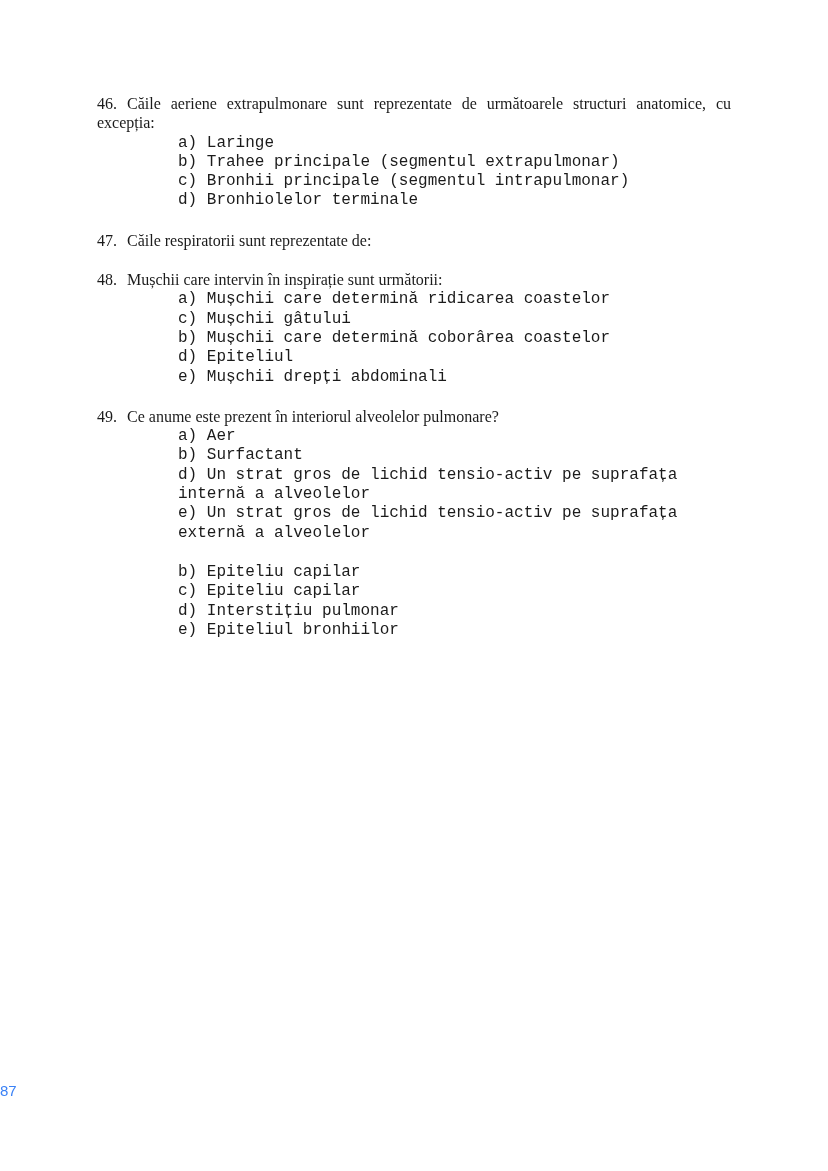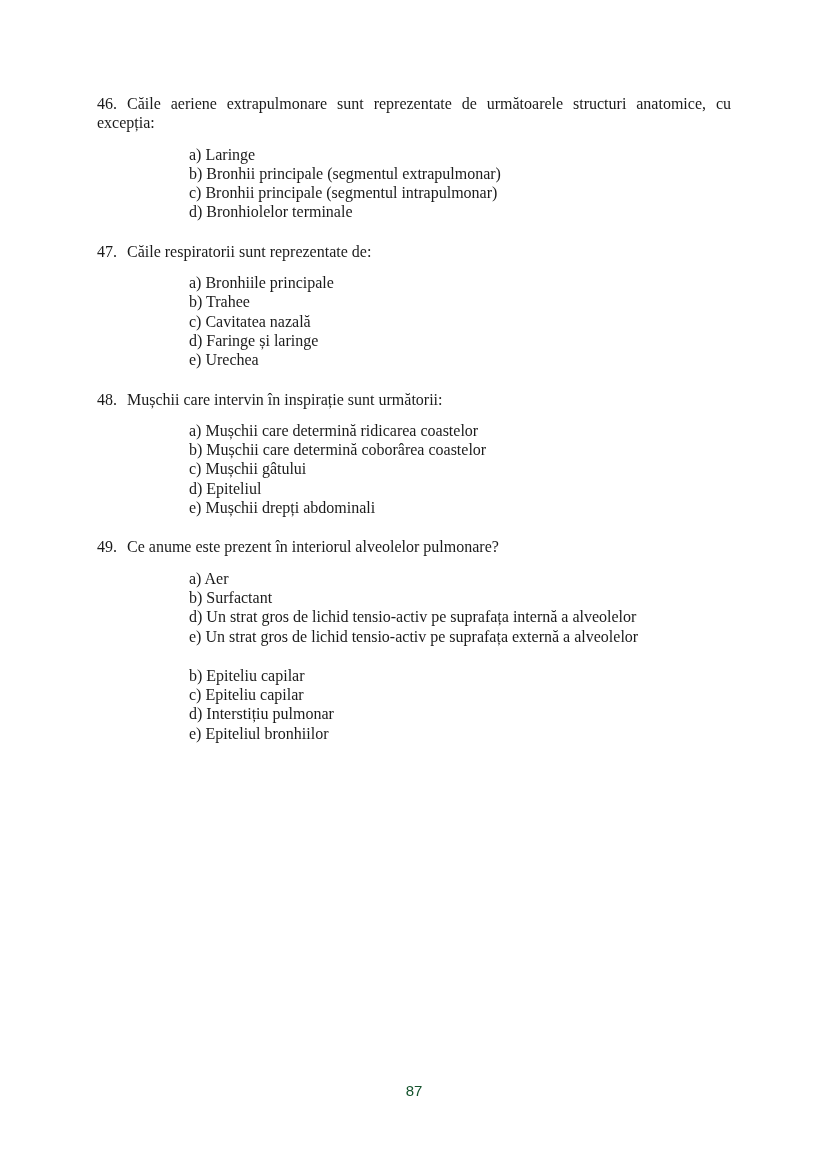--- a/index.html
+++ b/index.html
@@ -28,70 +28,63 @@
     margin: 0 0 20px 0;
   }
   .q-text {
     margin: 0;
     text-align: justify;
   }
   .q-num {
     margin-right: 10px;
   }
   .options {
-    margin: 12px;
+    margin: 1px;
+    font-family: Liberation Mono, monospace;
   }
   .option {
     margin: 0 0 0 80px;
     text-align: left;
   }
   .footer {
     position: absolute;
     top: 1082px;
     left: 0;
     width: 828px;
-    text-align: center;
     font-family: "Liberation Sans", "DejaVu Sans", sans-serif;
     font-size: 15px;
-    color: #14532d;
+    color: #3b82f6;
   }
 </style>
 </head>
 <body>
 
 <div class="page">
   <div class="content">
 
     <section class="question">
       <p class="q-text"><span class="q-num">46.</span><span>Căile aeriene extrapulmonare sunt reprezentate de următoarele structuri anatomice, cu excepția:</span></p>
       <div class="options">
         <p class="option">a) Laringe</p>
-        <p class="option">b) Bronhii principale (segmentul extrapulmonar)</p>
+        <p class="option">b) Trahee principale (segmentul extrapulmonar)</p>
         <p class="option">c) Bronhii principale (segmentul intrapulmonar)</p>
         <p class="option">d) Bronhiolelor terminale</p>
       </div>
     </section>
 
     <section class="question">
       <p class="q-text"><span class="q-num">47.</span><span>Căile respiratorii sunt reprezentate de:</span></p>
-      <div class="options">
-        <p class="option">a) Bronhiile principale</p>
-        <p class="option">b) Trahee</p>
-        <p class="option">c) Cavitatea nazală</p>
-        <p class="option">d) Faringe și laringe</p>
-        <p class="option">e) Urechea</p>
-      </div>
     </section>
 
     <section class="question">
       <p class="q-text"><span class="q-num">48.</span><span>Mușchii care intervin în inspirație sunt următorii:</span></p>
       <div class="options">
         <p class="option">a) Mușchii care determină ridicarea coastelor</p>
+        <p class="option">c) Mușchii gâtului</p>
         <p class="option">b) Mușchii care determină coborârea coastelor</p>
-        <p class="option">c) Mușchii gâtului</p>
         <p class="option">d) Epiteliul</p>
         <p class="option">e) Mușchii drepți abdominali</p>
       </div>
     </section>
 
     <section class="question">
       <p class="q-text"><span class="q-num">49.</span><span>Ce anume este prezent în interiorul alveolelor pulmonare?</span></p>
       <div class="options">
         <p class="option">a) Aer</p>
         <p class="option">b) Surfactant</p>

